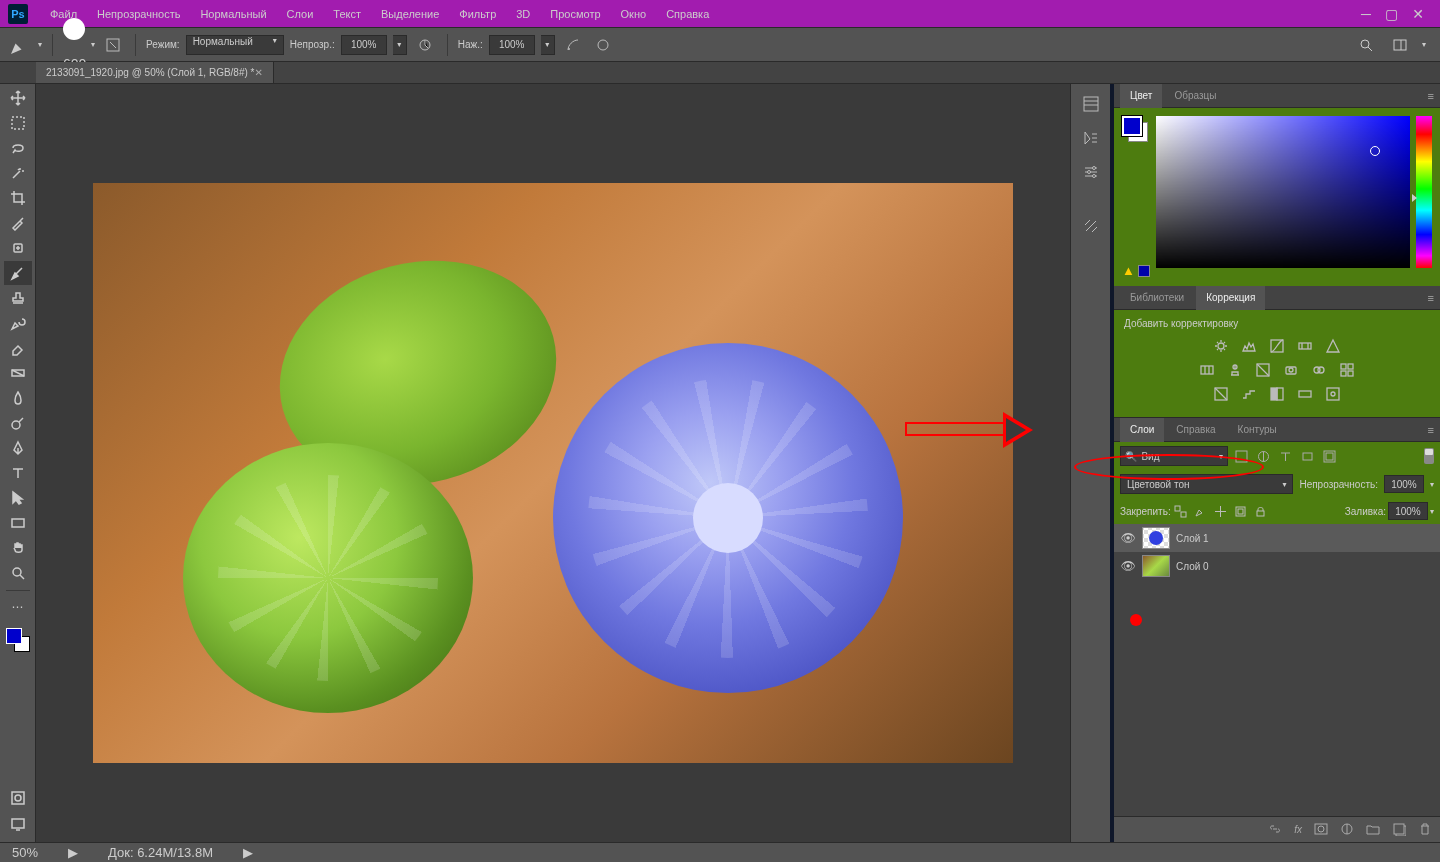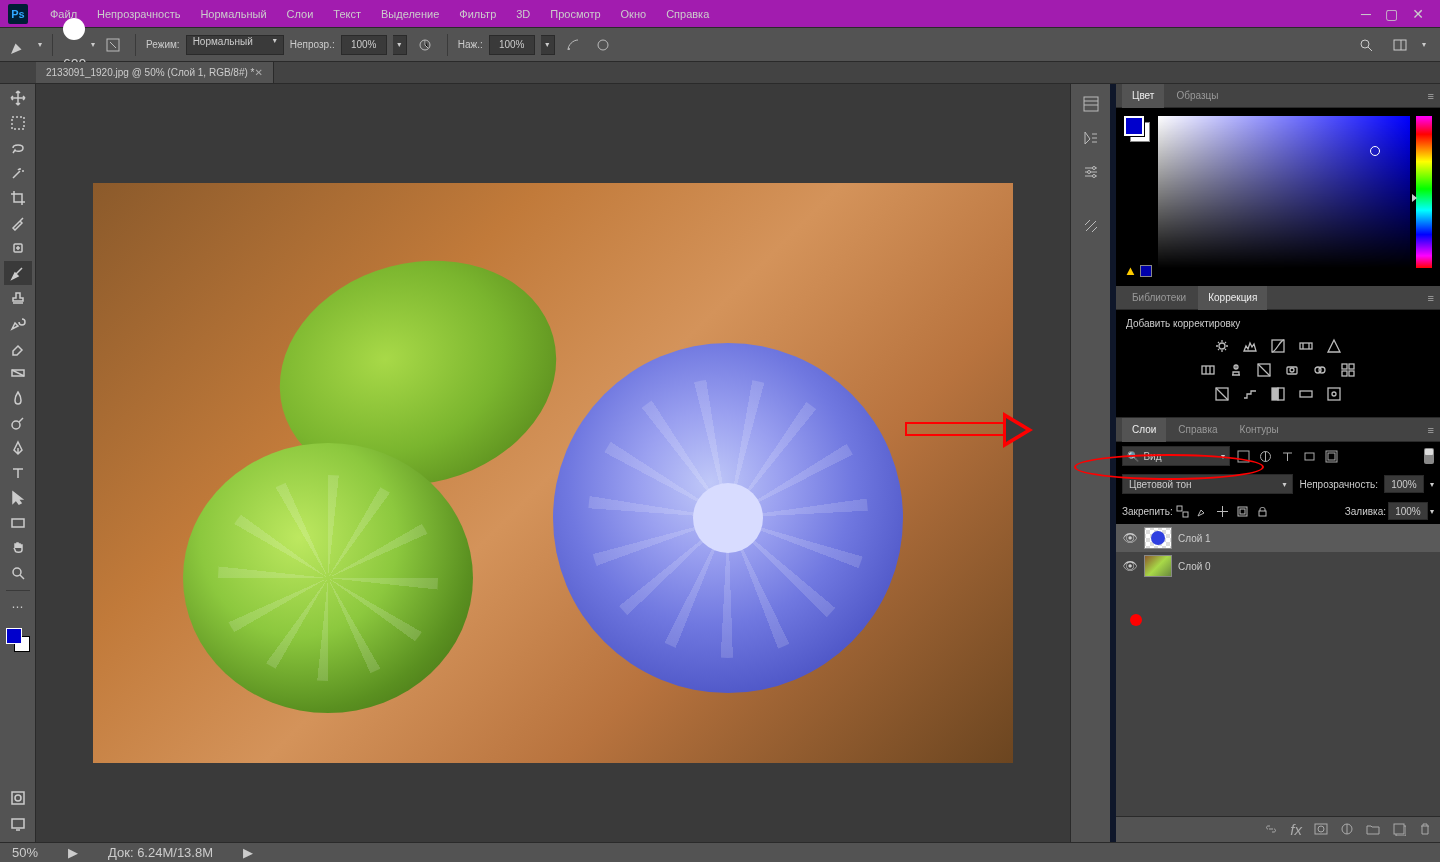--- a/index.html
+++ b/index.html
@@ -44,21 +44,21 @@
 .lime3::after { content:''; position:absolute; left:40%; top:40%; width:20%; height:20%; border-radius:50%; background:#d8dcff; }
 .arrow-annot { position: absolute; left: 905px; top: 410px; width: 160px; height: 40px; pointer-events: none; }
 .arrow-shaft { position: absolute; left: 0; top: 12px; width: 100px; height: 14px; border: 2.5px solid #ff0000; border-right: none; }
 .arrow-head { position: absolute; left: 98px; top: 2px; width: 0; height: 0; border-top: 18px solid transparent; border-bottom: 18px solid transparent; border-left: 30px solid #ff0000; }
 .arrow-head::after { content:''; position:absolute; left:-27px; top:-12px; width:0; height:0; border-top:12px solid transparent; border-bottom:12px solid transparent; border-left:20px solid #3a3a3a; }
 .ellipse-annot { position: absolute; left: 1074px; top: 454px; width: 190px; height: 26px; border: 2.5px solid #ff0000; border-radius: 50%; pointer-events: none; z-index: 50; }
 .red-dot { position: absolute; left: 1130px; top: 614px; width: 12px; height: 12px; background: #ff0000; border-radius: 50%; z-index: 50; }
 .right-dock { width: 40px; background: #535353; border-left: 1px solid #2a2a2a; display: flex; flex-direction: column; align-items: center; padding-top: 8px; gap: 10px; }
 .right-dock .dock-icon { width: 24px; height: 24px; display: flex; align-items: center; justify-content: center; }
 .right-dock svg { width: 18px; height: 18px; stroke: #bbb; fill: none; }
-.panels { width: 330px; background: #000000; border-left: 6px solid #0f172a; display: flex; flex-direction: column; }
+.panels { width: 330px; background: #4d7c0f; border-left: 4px solid #0f172a; display: flex; flex-direction: column; }
 .panel-tabs { height: 24px; display: flex; align-items: center; border-bottom: 1px solid #2a2a2a; padding-left: 6px; gap: 2px; background: #434343; }
 .panel-tab { padding: 0 10px; height: 24px; display: flex; align-items: center; font-size: 10px; color: #999; }
 .panel-tab.active { background: #535353; color: #eee; }
 .panel-menu { margin-left: auto; padding: 0 6px; color: #aaa; cursor: default; }
 .color-panel { height: 178px; padding: 8px; display: flex; gap: 6px; }
 .color-swatch-lg { display: flex; flex-direction: column; gap: 4px; }
 .cs-box { width: 20px; height: 20px; border: 1px solid #888; }
 .cs-box.fg { background: #0000cc; border: 2px solid #fff; outline: 1px solid #000; }
 .cs-box.bg { background: #fff; margin-left: 6px; margin-top: -10px; }
 .cs-warn { margin-top: auto; display: flex; align-items: center; gap: 3px; font-size: 12px; }
@@ -595,21 +595,21 @@
         <div class="layer-row">
           <span class="eye">👁</span>
           <div class="thumb t2"></div>
           <span class="layer-name">Слой 0</span>
         </div>
       </div>
       <div class="layer-bottom">
         <div><svg viewBox="0 0 14 14">
               <path d="M4 7 C2 7 2 4 4 4 L6 4 M10 7 C12 7 12 10 10 10 L8 10 M5 7 L9 7"></path>
             </svg></div>
-        <div style="font-size:15px;font-style:italic;color:#aaa">fx</div>
+        <div style="font-size:10px;font-style:italic;color:#aaa">fx</div>
         <div><svg viewBox="0 0 14 14">
               <rect x="1" y="2" width="12" height="10"></rect>
               <circle cx="7" cy="7" r="3"></circle>
             </svg></div>
         <div><svg viewBox="0 0 14 14">
               <circle cx="7" cy="7" r="5"></circle>
               <path d="M7 2 L7 12"></path>
             </svg></div>
         <div><svg viewBox="0 0 14 14">
               <path d="M1 4 L5 4 L6 5 L13 5 L13 12 L1 12 Z"></path>

